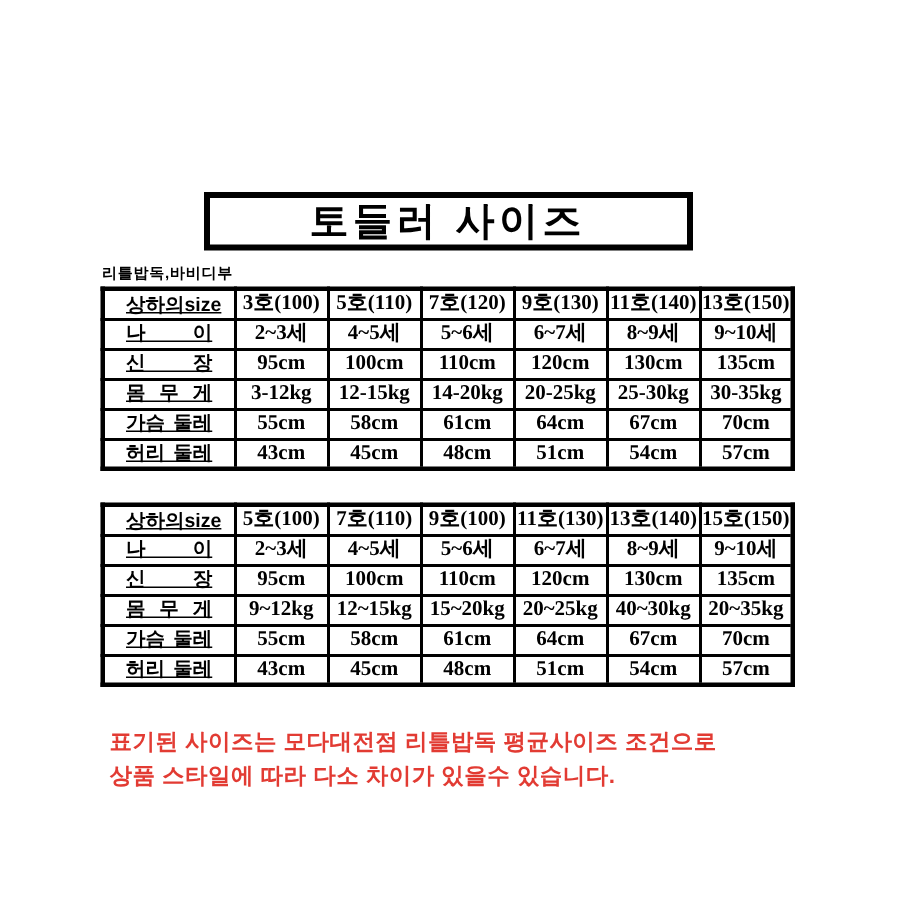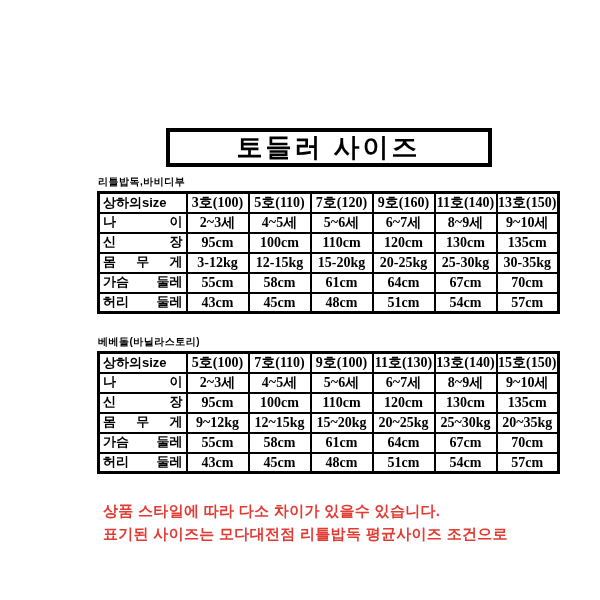--- a/index.html
+++ b/index.html
@@ -7,21 +7,21 @@
   body {
     width: 600px; height: 600px;
     background: #ffffff;
     color: #000000;
     font-family: "Liberation Sans", sans-serif;
     overflow: hidden;
     position: relative;
   }
   .content {
     position: absolute;
-    left: 97px; top: 128px;
+    left: 67px; top: 128px;
     width: 463px;
   }
   .title-box {
     width: 326px;
     margin: 0 auto 8px auto;
     border: 4px solid #000;
     text-align: center;
     font-weight: bold;
     font-size: 26px;
     line-height: 31px;
@@ -49,21 +49,22 @@
     padding: 0;
     font-size: 13px;
     line-height: 1.1;
     overflow: hidden;
     white-space: nowrap;
   }
   .size-table .label-cell {
     font-family: "Liberation Sans", sans-serif;
     text-align: justify;
     text-align-last: justify;
-    padding: 0 3px;
+    padding: 0 14px;
+    text-decoration: underline;
   }
   .size-table .head-cell, .size-table .value-cell {
     font-family: "Liberation Serif", serif;
     font-size: 14px;
   }
   .footer-note {
     margin: 25px 0 0 6px;
     font-size: 15px;
     font-weight: bold;
     color: #e23b33;
@@ -89,21 +90,21 @@
           <col>
           <col>
           <col>
       </colgroup>
       <tbody>
         <tr>
           <th class="label-cell">상하의size</th>
           <th class="head-cell">3호(100)</th>
           <th class="head-cell">5호(110)</th>
           <th class="head-cell">7호(120)</th>
-          <th class="head-cell">9호(160)</th>
+          <th class="head-cell">9호(130)</th>
           <th class="head-cell">11호(140)</th>
           <th class="head-cell">13호(150)</th>
         </tr>
         <tr>
           <td class="label-cell">나 이</td>
           <td class="value-cell">2~3세</td>
           <td class="value-cell">4~5세</td>
           <td class="value-cell">5~6세</td>
           <td class="value-cell">6~7세</td>
           <td class="value-cell">8~9세</td>
@@ -115,21 +116,21 @@
           <td class="value-cell">100cm</td>
           <td class="value-cell">110cm</td>
           <td class="value-cell">120cm</td>
           <td class="value-cell">130cm</td>
           <td class="value-cell">135cm</td>
         </tr>
         <tr>
           <td class="label-cell">몸 무 게</td>
           <td class="value-cell">3-12kg</td>
           <td class="value-cell">12-15kg</td>
-          <td class="value-cell">15-20kg</td>
+          <td class="value-cell">14-20kg</td>
           <td class="value-cell">20-25kg</td>
           <td class="value-cell">25-30kg</td>
           <td class="value-cell">30-35kg</td>
         </tr>
         <tr>
           <td class="label-cell">가슴 둘레</td>
           <td class="value-cell">55cm</td>
           <td class="value-cell">58cm</td>
           <td class="value-cell">61cm</td>
           <td class="value-cell">64cm</td>
@@ -143,21 +144,20 @@
           <td class="value-cell">48cm</td>
           <td class="value-cell">51cm</td>
           <td class="value-cell">54cm</td>
           <td class="value-cell">57cm</td>
         </tr>
       </tbody>
     </table>
   </div>
 
   <div class="section">
-    <div class="section-label">베베돌(바닐라스토리)</div>
     <table class="size-table">
       <colgroup>
         <col style="width:88px">
           <col>
           <col>
           <col>
           <col>
           <col>
           <col>
       </colgroup>
@@ -188,21 +188,21 @@
           <td class="value-cell">120cm</td>
           <td class="value-cell">130cm</td>
           <td class="value-cell">135cm</td>
         </tr>
         <tr>
           <td class="label-cell">몸 무 게</td>
           <td class="value-cell">9~12kg</td>
           <td class="value-cell">12~15kg</td>
           <td class="value-cell">15~20kg</td>
           <td class="value-cell">20~25kg</td>
-          <td class="value-cell">25~30kg</td>
+          <td class="value-cell">40~30kg</td>
           <td class="value-cell">20~35kg</td>
         </tr>
         <tr>
           <td class="label-cell">가슴 둘레</td>
           <td class="value-cell">55cm</td>
           <td class="value-cell">58cm</td>
           <td class="value-cell">61cm</td>
           <td class="value-cell">64cm</td>
           <td class="value-cell">67cm</td>
           <td class="value-cell">70cm</td>
@@ -214,17 +214,17 @@
           <td class="value-cell">48cm</td>
           <td class="value-cell">51cm</td>
           <td class="value-cell">54cm</td>
           <td class="value-cell">57cm</td>
         </tr>
       </tbody>
     </table>
   </div>
 
   <div class="footer-note">
+    <div>표기된 사이즈는 모다대전점 리틀밥독 평균사이즈 조건으로</div>
     <div>상품 스타일에 따라 다소 차이가 있을수 있습니다.</div>
-    <div>표기된 사이즈는 모다대전점 리틀밥독 평균사이즈 조건으로</div>
   </div>
 
 </div>
 
 </body></html>

